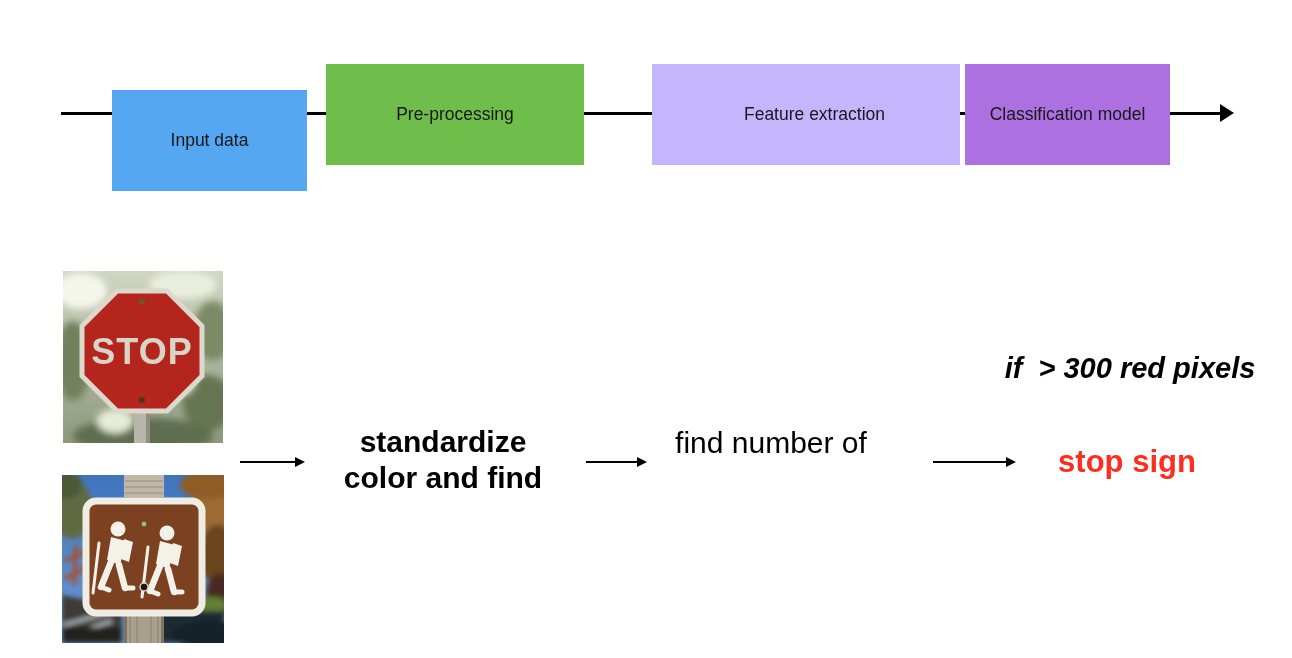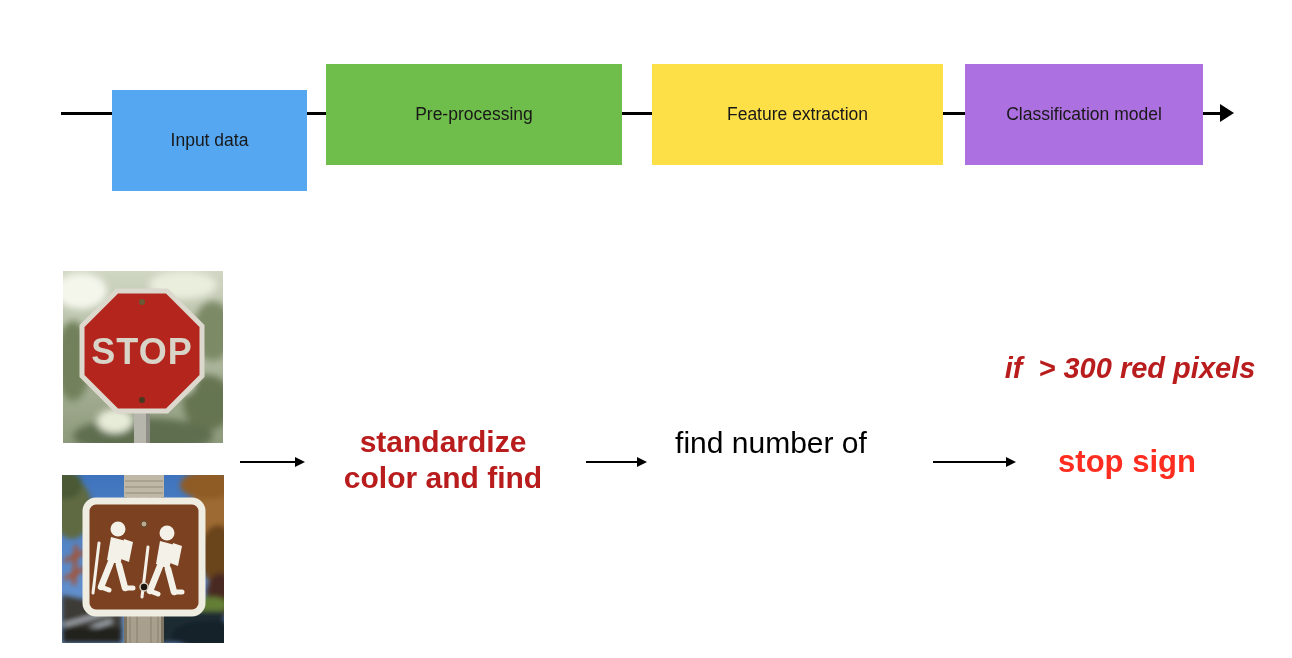--- a/index.html
+++ b/index.html
@@ -28,23 +28,23 @@
     border-bottom: 9px solid transparent;
   }
   .stage {
     position: absolute;
     top: 64px; height: 101px;
     display: flex; align-items: center; justify-content: center;
     font-size: 17.5px; color: #181818;
     text-align: center;
   }
   .stage-0 { left: 112px; width: 195px; }
-  .stage-1 { left: 326px; width: 296px; }
+  .stage-1 { left: 326px; width: 258px; }
   .stage-2 { left: 652px; width: 291px; }
-  .stage-3 { left: 965px; width: 238px; align-items: center; }
+  .stage-3 { left: 965px; width: 205px; align-items: center; }
 
   
   .photo { position: absolute; display: block; }
   .photo-stop  { left: 63px; top: 271px; width: 160px; height: 172px; }
   .photo-hiker { left: 62px; top: 475px; width: 162px; height: 168px; }
 
   
   .sm-arrow { position: absolute; height: 2px; background: #000; }
   .sm-arrow::after {
     content: "";
@@ -52,21 +52,21 @@
     width: 0; height: 0;
     border-left: 10px solid #000;
     border-top: 5px solid transparent;
     border-bottom: 5px solid transparent;
   }
   .arrow-1 { left: 240px; top: 461px; width: 56px; }
   .arrow-2 { left: 586px; top: 461px; width: 52px; }
   .arrow-3 { left: 933px; top: 461px; width: 74px; }
 
   
-  .txt { position: absolute; text-align: center; color: #b91c1c; }
+  .txt { position: absolute; text-align: center; color: #000000; }
   .txt-standardize {
     left: 306px; top: 424px; width: 274px;
     font-size: 30px; font-weight: bold; line-height: 36px;
   }
   .txt-find {
     left: 653px; top: 424px; width: 236px;
     font-size: 30px; font-weight: normal; line-height: 37px; color: #000000;
   }
   .txt-condition {
     left: 978px; top: 352px; width: 304px;
@@ -85,21 +85,21 @@
 
   <div class="flow-line"></div>
   <div class="flow-head"></div>
 
   <div class="stage stage-0" style="background: rgb(85, 167, 242); margin-top: 26px;">
     <span>Input data</span>
   </div>
   <div class="stage stage-1" style="background: rgb(111, 189, 75);">
     <span>Pre-processing</span>
   </div>
-  <div class="stage stage-2" style="background: #fde047;">
+  <div class="stage stage-2" style="background: #c4b5fd; padding-left: 17px;">
     <span>Feature extraction</span>
   </div>
   <div class="stage stage-3" style="background: rgb(173, 112, 224);">
     <span>Classification model</span>
   </div>
 
   <svg class="photo photo-stop" viewBox="0 0 160 172">
     <defs>
       <filter id="blurA" x="-20%" y="-20%" width="140%" height="140%">
           <feGaussianBlur stdDeviation="3.5"></feGaussianBlur>

